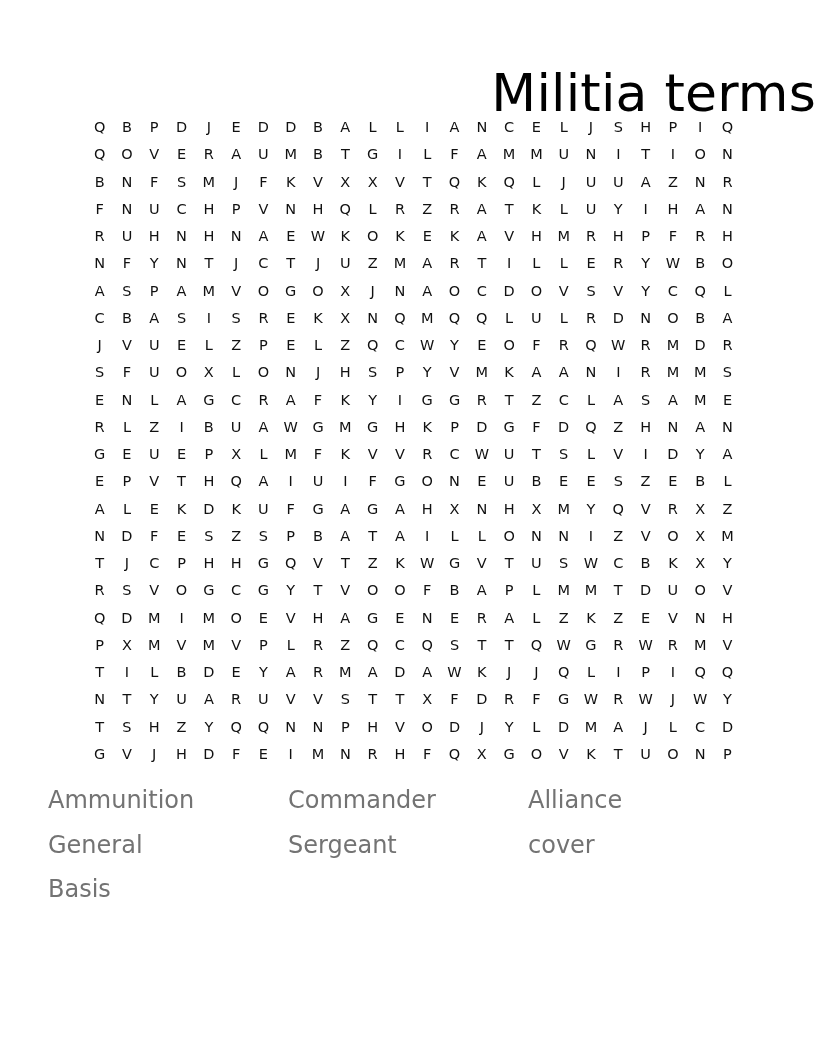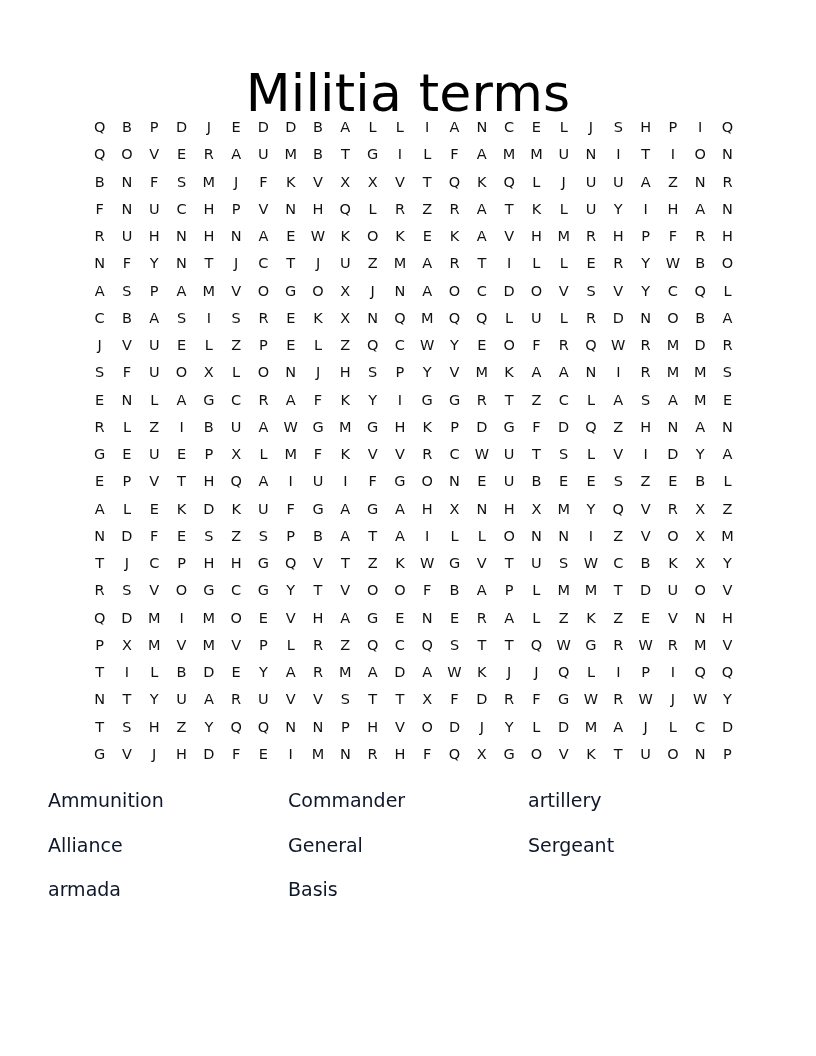--- a/index.html
+++ b/index.html
@@ -20,21 +20,21 @@
     width: 816px;
     height: 1056px;
     position: relative;
     box-sizing: border-box;
   }
   .puzzle-title {
     position: absolute;
     top: 28px;
     left: 0;
     width: 816px;
-    text-align: center;
+    text-align: right;
     font-family: "DejaVu Sans", sans-serif;
     font-size: 52px;
     font-weight: 400;
     letter-spacing: 0.2px;
     line-height: 60px;
     color: #000000;
   }
   .grid {
     position: absolute;
     top: 114px;
@@ -57,24 +57,24 @@
     position: absolute;
     top: 778px;
     left: 48px;
     width: 720px;
     display: grid;
     grid-template-columns: 240px 240px 240px;
     grid-auto-rows: 44.6px;
   }
   .word {
     font-family: "DejaVu Sans", sans-serif;
-    font-size: 19px;
+    font-size: 24px;
     line-height: 44.6px;
     font-weight: 400;
-    color: #0f172a;
+    color: #737373;
     white-space: nowrap;
   }
 </style>
 </head>
 <body>
 
 <div class="page">
 
   <h1 class="puzzle-title">Militia terms</h1>
 
@@ -653,21 +653,20 @@
       <div class="cell">T</div>
       <div class="cell">U</div>
       <div class="cell">O</div>
       <div class="cell">N</div>
       <div class="cell">P</div>
     </div>
 
   <div class="wordlist" id="word-list">
       <div class="word">Ammunition</div>
       <div class="word">Commander</div>
-      <div class="word">artillery</div>
       <div class="word">Alliance</div>
       <div class="word">General</div>
       <div class="word">Sergeant</div>
-      <div class="word">armada</div>
+      <div class="word">cover</div>
       <div class="word">Basis</div>
     </div>
 
 </div>
 
 </body></html>

